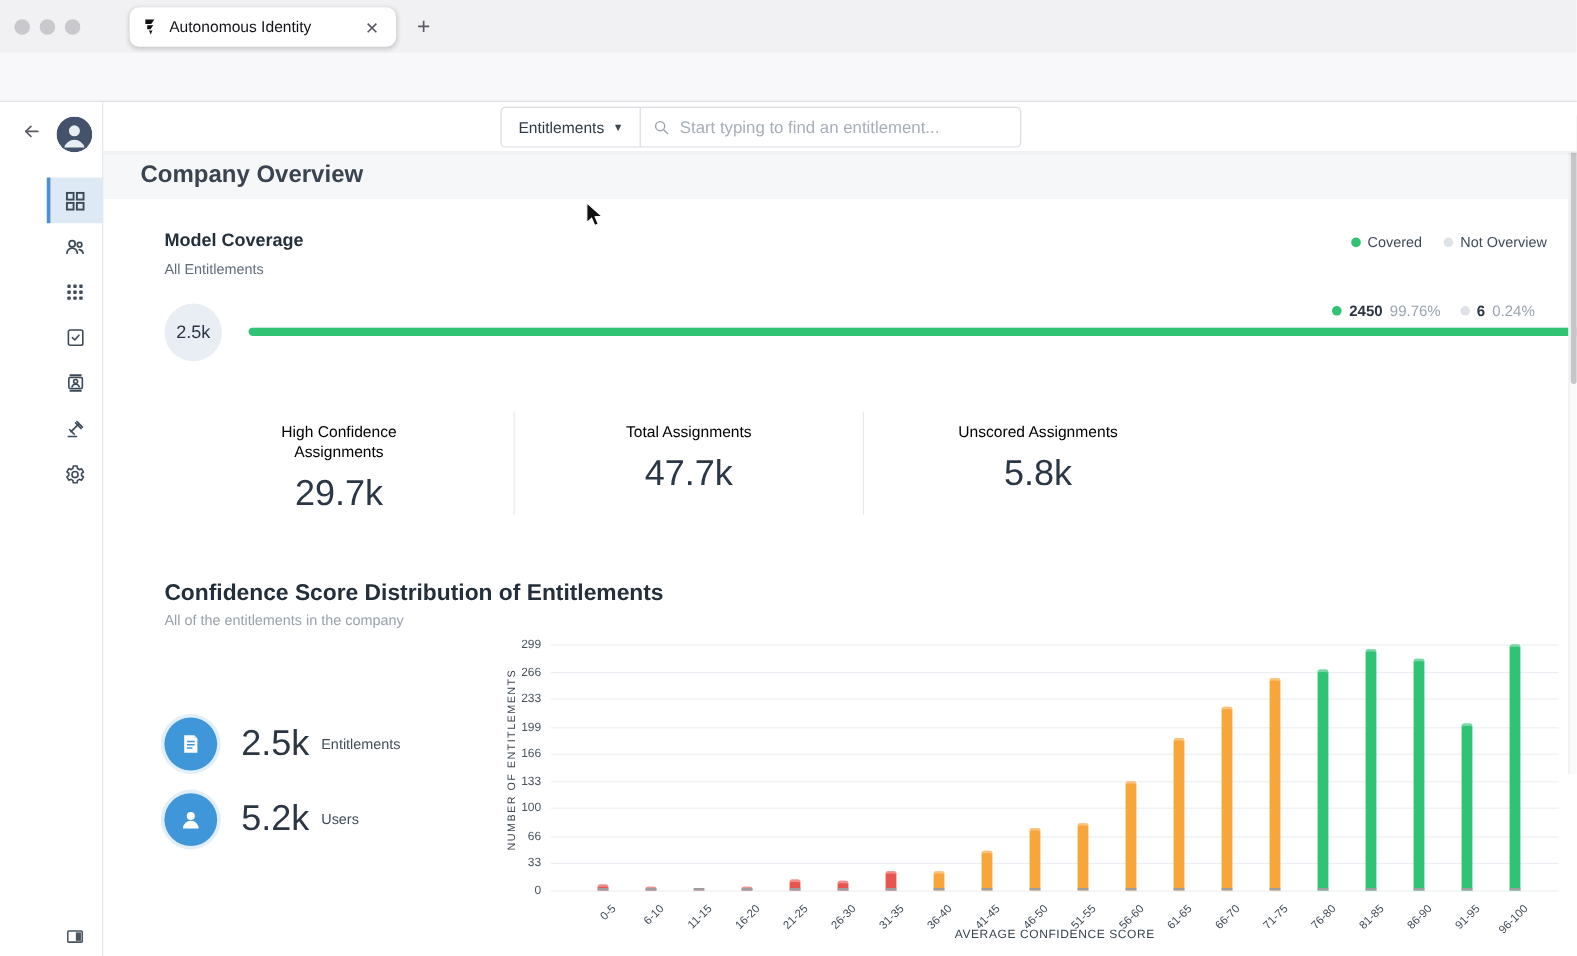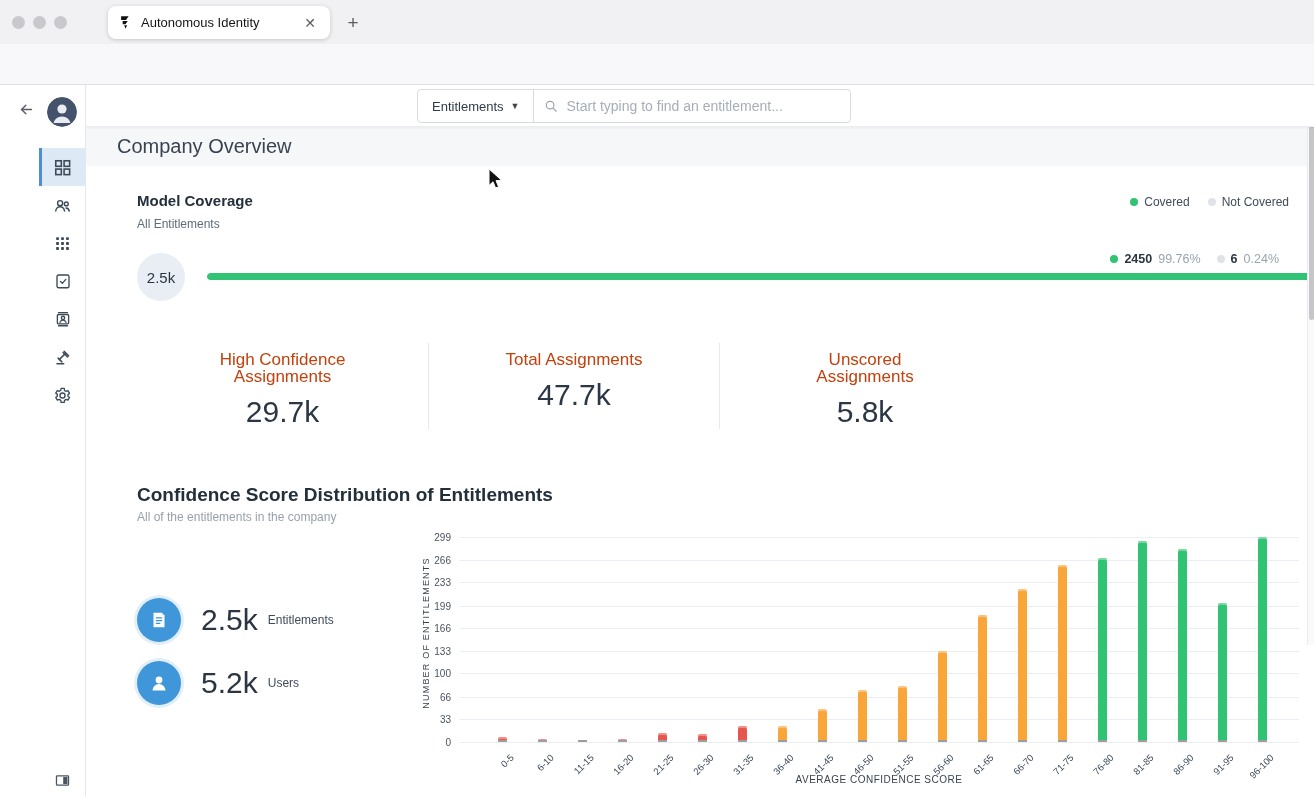--- a/index.html
+++ b/index.html
@@ -50,21 +50,21 @@
   .scope-btn { display:flex; align-items:center; gap:7px; padding:0 14px; font-size:13px; color:#2f3b47;
                border-right:1px solid #d8dce1; white-space:nowrap; }
   .caret { font-size:9px; color:#3c4752; }
   .search-box { display:flex; align-items:center; width:316px; padding:0 10px; gap:8px; }
   .search-box input { border:none; outline:none; flex:1; font-size:14px; color:#2f3b47;
                       font-family:"Liberation Sans", sans-serif; background:transparent; }
   .search-box input::placeholder { color:#a7aeb8; }
 
   .title-band { position:absolute; left:47px; top:42px; right:7px; height:39px; background:#f6f7f9;
                 display:flex; align-items:center; padding-left:31px; }
-  .page-title { font-size:20px; color:#3a4450; font-weight:400; }
+  .page-title { font-size:20px; color:#3a4450; font-weight:700; }
 
   .content { position:absolute; left:47px; top:81px; right:7px; bottom:0; background:#fff; }
 
   
   .mc-title { position:absolute; left:51px; top:26px; font-size:15px; font-weight:700; color:#232f3b; }
   .mc-sub   { position:absolute; left:51px; top:51px; font-size:12px; color:#5f6b78; }
   .legend { position:absolute; right:57px; top:29px; display:flex; gap:18px; align-items:center; }
   .legend-item { display:flex; align-items:center; gap:6px; font-size:12px; color:#3f4b59; }
   .dot { width:8px; height:8px; border-radius:50%; display:inline-block; }
   .mc-stats { position:absolute; right:67px; top:86px; display:flex; gap:16px; align-items:center; }
@@ -76,21 +76,21 @@
                  font-size:15px; color:#2b3642; }
   .prog-track { position:absolute; left:121px; top:107px; right:2px; height:7px; border-radius:4px;
                 background:#e4e9ee; overflow:hidden; }
   .prog-fill { height:100%; border-radius:4px; }
 
   
   .stats-row { position:absolute; left:51px; right:45px; top:177px; height:80px; display:grid;
                grid-template-columns:repeat(4,1fr); }
   .stat-cell { text-align:center; padding-top:8px; }
   .stat-cell + .stat-cell { border-left:1px solid #e7e9ed; }
-  .stat-label { font-size:17px; line-height:17px; color:#c2410c; max-width:150px; margin:0 auto; }
+  .stat-label { font-size:13px; line-height:17px; color:#000000; max-width:150px; margin:0 auto; }
   .stat-value { font-size:30px; color:#2b3745; margin-top:10px; }
 
   
   .dist-title { position:absolute; left:51px; top:318px; font-size:19px; font-weight:700; color:#232f3b; }
   .dist-sub   { position:absolute; left:51px; top:344px; font-size:12px; color:#98a1ab; }
   .summary-row { position:absolute; left:51px; display:flex; align-items:center; gap:20px; }
   .sum-circle { width:44px; height:44px; border-radius:50%; background:#3f96d8; display:flex;
                 align-items:center; justify-content:center; box-shadow:0 0 0 3px rgba(63,150,216,.15); }
   .sum-value { font-size:30px; color:#2b3642; }
   .sum-label { font-size:12px; color:#3f4b59; margin-left:2px; }
@@ -323,21 +323,21 @@
     <div class="content">
 
       <div class="mc-title">Model Coverage</div>
       <div class="legend">
         <div class="legend-item">
           <span class="dot" style="background: rgb(47, 195, 115);"></span>
           <span>Covered</span>
         </div>
         <div class="legend-item">
           <span class="dot" style="background: rgb(223, 227, 232);"></span>
-          <span>Not Covered</span>
+          <span>Not Overview</span>
         </div>
       </div>
       <div class="mc-sub">All Entitlements</div>
 
       <div class="mc-stats">
         <div class="mc-stat">
           <span class="dot" style="background: rgb(47, 195, 115);"></span>
           <span class="mc-num">2450</span>
           <span class="mc-pct">99.76%</span>
         </div>

